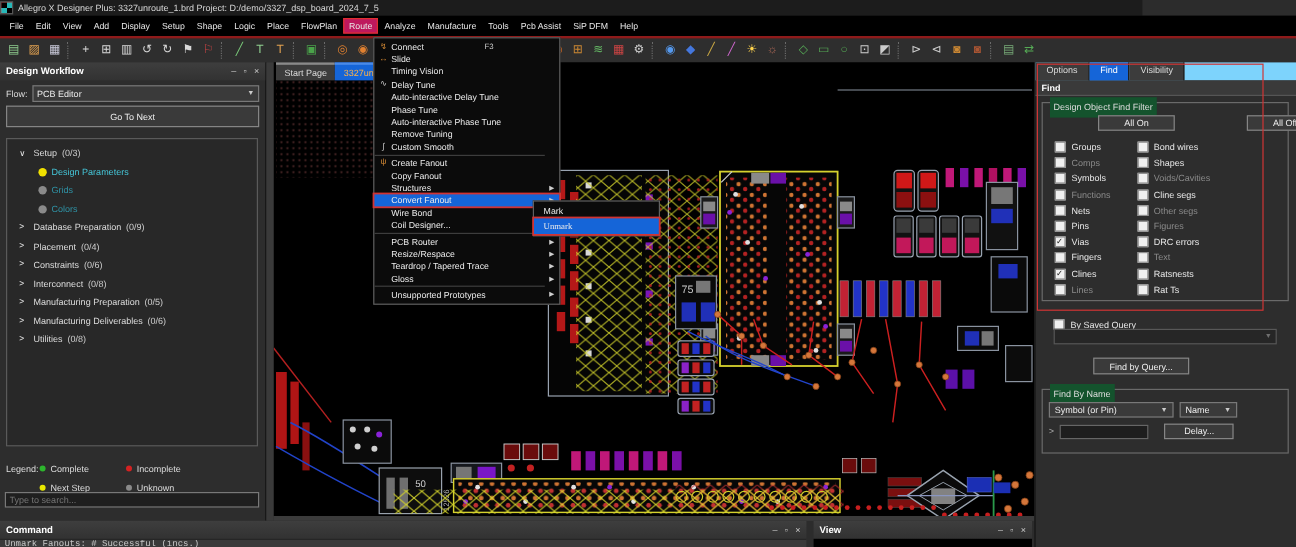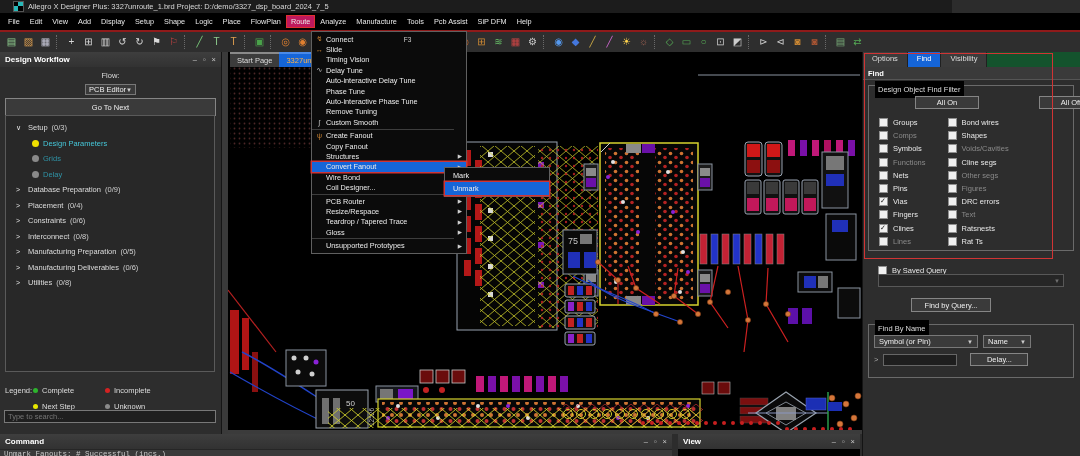--- a/index.html
+++ b/index.html
@@ -2,21 +2,21 @@
 <html><head>
 <meta charset="utf-8">
 <style>
   html,body{margin:0;padding:0;background:#111;}
   .screen{position:relative;width:1080px;height:456px;background:#2c2c2c;overflow:hidden;
           font-family:"Liberation Sans",sans-serif;color:#e8e8e8;}
   .abs{position:absolute;}
 
   
   .titlebar{left:0;top:0;width:952px;height:13px;background:#1c1c1c;display:flex;align-items:center;
-            gap:4px;padding-left:13px;box-sizing:border-box;font-size:7.5px;color:#d8d8d8;}
+            gap:4px;padding-left:0;box-sizing:border-box;font-size:7.5px;color:#d8d8d8;}
   .appicon{width:9px;height:9px;background:
            linear-gradient(90deg,#c03030 50%,#e8e8e8 50%),linear-gradient(#c03030 50%,#e8e8e8 50%);
            background-blend-mode:difference;border:1px solid #555;}
 
   
   .menubar{left:0;top:13px;width:1080px;height:17px;background:#000;display:flex;align-items:center;
            padding-left:3px;box-sizing:border-box;font-size:7.3px;}
   .menu-item{padding:2px 5px;color:#e8e8e8;}
   .menu-item.active{background:#be185d;border:1.5px solid #e03030;padding:1px 4px;}
   .red-line{left:0;top:30px;width:1080px;height:2px;background:#8f1a1a;z-index:6;}
@@ -26,21 +26,21 @@
            padding-left:3px;box-sizing:border-box;}
   .tool{width:17px;text-align:center;font-size:10px;line-height:18px;height:18px;overflow:hidden;}
   .tool.tsep{width:4px;height:14px;border-left:1px dotted #6a6a6a;margin:0 2px;}
   .tool.t3d{font-size:7.5px;font-weight:bold;}
 
   
   .left-panel{left:0;top:52px;width:222px;height:382px;background:#2d2d2d;border-right:1px solid #151515;box-sizing:border-box;}
   .panel-header{height:15px;display:flex;align-items:center;padding:0 5px;font-size:8px;font-weight:bold;color:#fff;
                 background:linear-gradient(#3e3e3e,#323232);}
   .win-btns{margin-left:auto;display:flex;gap:6px;color:#c8c8c8;font-size:7.5px;font-weight:normal;}
-  .flow-row{display:flex;align-items:center;gap:4px;margin:4px 5px 0 5px;font-size:7.5px;color:#ddd;flex-direction:column;}
+  .flow-row{display:flex;align-items:center;gap:4px;margin:4px 5px 0 5px;font-size:7.5px;color:#ddd;}
   .selectbox{flex:1;background:#3a3a3a;border:1px solid #787878;height:12px;display:flex;align-items:center;
              padding:0 3px;font-size:7.5px;color:#eee;}
   .selectbox .arr{margin-left:auto;font-size:6px;color:#ccc;}
   .btn{background:#3a3a3a;border:1px solid #858585;color:#eee;font-size:7.5px;display:flex;
        align-items:center;justify-content:center;box-sizing:border-box;margin-left:36px;}
   .gtn{margin:3px 5px 0 5px;height:18px;}
   .tree-box{position:absolute;left:5px;top:63px;width:210px;height:257px;background:#282828;
             border:1px solid #5a5a5a;box-sizing:border-box;overflow:hidden;padding-top:4px;}
   .tree-row{display:flex;align-items:center;height:15.5px;font-size:7.5px;color:#ddd;padding-left:10px;gap:4px;}
   .tree-row .arrow{width:8px;font-size:7px;color:#e8e8e8;}
@@ -70,31 +70,31 @@
   .mi .lbl{margin-left:1px;white-space:nowrap;}
   .mi .sc{margin-left:auto;font-size:6.5px;color:#cfcfcf;}
   .mi .sub{margin-left:auto;font-size:5.5px;color:#cfcfcf;}
   .mi.hl{background:#1565d8;}
   .mi.redbox{box-shadow:0 0 0 1.5px #d03434;position:relative;z-index:2;}
   .mi.msep{height:3px;padding:0;}
   .mi.msep::before{content:"";display:block;width:96%;margin:1px auto;border-top:1px solid #3d3d3d;}
   .submenu{left:444px;top:167px;width:104px;background:#0b0b0b;border:1px solid #606060;z-index:31;padding:1px 0;}
   .smi{height:13px;display:flex;align-items:center;font-size:7.3px;color:#ececec;padding:0 8px;}
   .smi.hl{background:#1565d8;}
-  .smi.redbox{box-shadow:0 0 0 1.5px #d03434;position:relative;z-index:2;}
+  .smi.redbox{box-shadow:0 0 0 1.5px #d03434;position:relative;z-index:2;font-family:Liberation Serif, serif;}
 
   
   .right-panel{left:862px;top:52px;width:218px;height:404px;background:#2d2d2d;border-left:1px solid #141414;box-sizing:border-box;}
-  .rtabs{display:flex;height:15px;background:#14532d;}
+  .rtabs{display:flex;height:15px;background:#7dd3fc;}
   .rtab{padding:2px 9px;font-size:7.5px;color:#ddd;background:#3c3c3c;border-right:1px solid #202020;box-sizing:border-box;}
   .rtab.active{background:#1565d8;color:#fff;}
   .find-header{height:12px;background:#3a3a3a;border-bottom:1px solid #555;font-size:7.5px;font-weight:bold;
                color:#fff;display:flex;align-items:center;padding:0 5px;}
   .fieldset{position:absolute;border:1px solid #6a6a6a;box-sizing:border-box;}
-  .fieldset .flegend{position:absolute;top:-5px;left:6px;background:#000000;padding:4px 3px;font-size:7.5px;color:#ddd;}
+  .fieldset .flegend{position:absolute;top:-5px;left:6px;background:#14532d;padding:4px 3px;font-size:7.5px;color:#ddd;}
   .fs-filter{left:5px;top:33px;width:206px;height:166px;}
   .allrow{position:absolute;left:10px;top:10px;display:flex;gap:24px;}
   .allrow .btn{width:64px;height:13px;}
   .cbcols{position:absolute;left:10px;top:30px;display:flex;gap:22px;}
   .cbcol{display:flex;flex-direction:column;}
   .cb{display:flex;align-items:center;gap:5px;font-size:7.5px;height:13.2px;color:#e8e8e8;}
   .cb .box{width:7px;height:7px;background:#f0f0f0;border:1px solid #909090;position:relative;}
   .cb.checked .box::after{content:"✓";position:absolute;left:0;top:-1px;font-size:7px;color:#1a1a1a;}
   .cb.dim{color:#8a8a8a;}
   .sq-row{position:absolute;left:15px;top:210px;display:flex;align-items:flex-end;gap:5px;font-size:7.5px;}
@@ -644,21 +644,21 @@
         <div class="tree-row child">
 
           <span class="dot" style="background: rgb(138, 138, 138);"></span>
           <span class="tlabel" style="color: rgb(47, 147, 166);">Grids</span>
           <span class="tcount"></span>
         </div>
 
         <div class="tree-row child">
 
           <span class="dot" style="background: rgb(138, 138, 138);"></span>
-          <span class="tlabel" style="color: rgb(47, 147, 166);">Delay</span>
+          <span class="tlabel" style="color: rgb(47, 147, 166);">Colors</span>
           <span class="tcount"></span>
         </div>
 
         <div class="tree-row">
           <span class="arrow">&gt;</span>
 
           <span class="tlabel">Database Preparation</span>
           <span class="tcount">(0/9)</span>
         </div>
 

